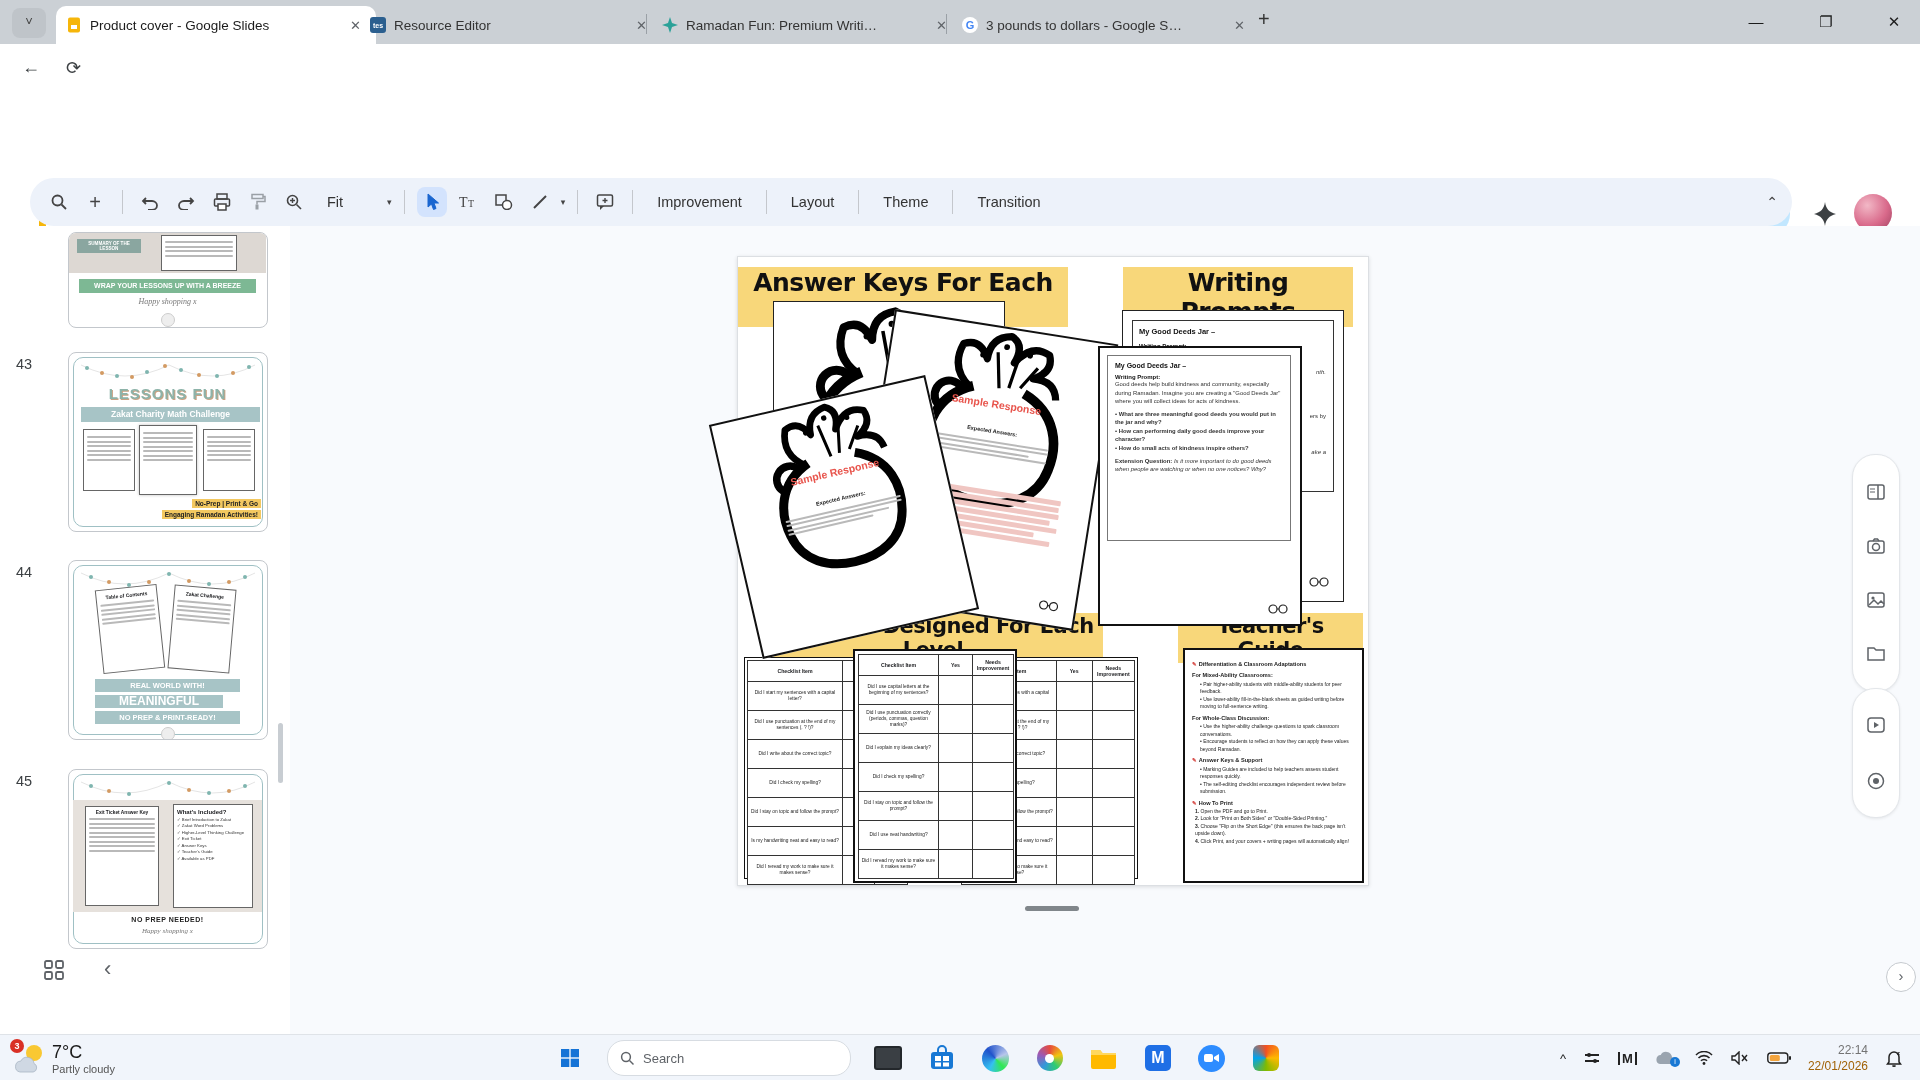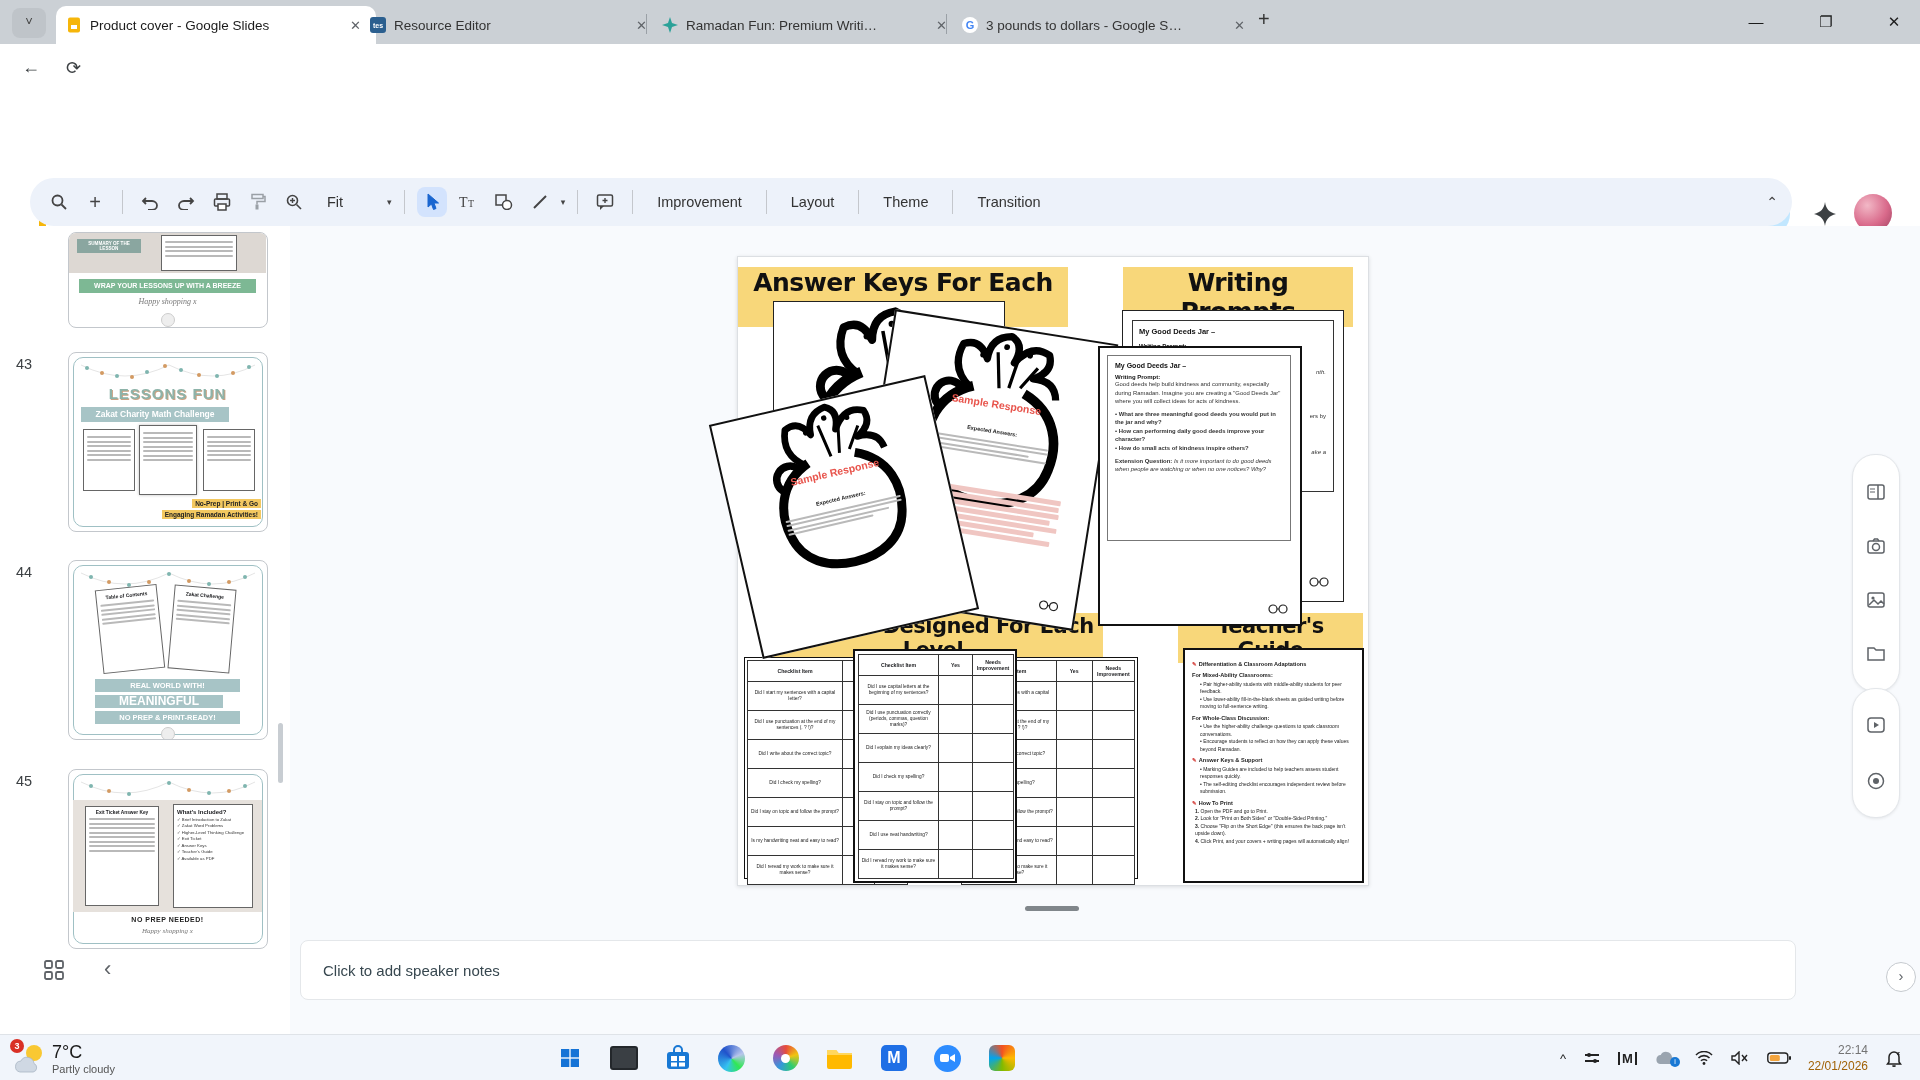--- a/index.html
+++ b/index.html
@@ -339,21 +339,21 @@
           </g>
         <g fill="#d39a62">
             <circle cx="25" cy="12" r="2"></circle>
             <circle cx="55" cy="16" r="2"></circle>
             <circle cx="88" cy="5" r="2"></circle>
             <circle cx="122" cy="14" r="2"></circle>
             <circle cx="156" cy="12" r="2"></circle>
           </g>
       </svg>
       <div class="abs" style="left:0;top:32px;width:197px;text-align:center;font-weight:900;font-size:15px;letter-spacing:1px;color:#8db3a9;text-shadow:1px 1px 0 #c9a283">LESSONS FUN</div>
-      <div class="minibanner abs" style="left:12px;top:54px;width:148px;height:15px;font-size:8.5px;line-height:15px">Zakat Charity Math Challenge</div>
+      <div class="minibanner abs" style="left:12px;top:54px;width:179px;height:15px;font-size:8.5px;line-height:15px">Zakat Charity Math Challenge</div>
       <div class="minipage" style="left:14px;top:76px;width:52px;height:62px">
           <div class="bar" style="margin-top:6px"></div>
           <div class="bar"></div>
           <div class="bar"></div>
           <div class="bar"></div>
           <div class="bar"></div>
           <div class="bar"></div>
         </div>
       <div class="minipage" style="left:134px;top:76px;width:52px;height:62px">
           <div class="bar" style="margin-top:6px"></div>
@@ -815,23 +815,20 @@
     <div class="abs" style="left:1596px;top:736px;width:28px;height:28px;border:1px solid #c6cacf;border-radius:50%;background:#fff;text-align:center;line-height:26px;color:#5f6368;font-size:15px">›</div>
   </div>
 
   <svg class="abs" style="left:42px;top:958px" width="24" height="24" viewBox="0 0 24 24">
       <rect x="3" y="3" width="7" height="7" rx="1.5" fill="none" stroke="#5f6368" stroke-width="1.8"></rect>
       <rect x="14" y="3" width="7" height="7" rx="1.5" fill="none" stroke="#5f6368" stroke-width="1.8"></rect>
       <rect x="3" y="14" width="7" height="7" rx="1.5" fill="none" stroke="#5f6368" stroke-width="1.8"></rect>
       <rect x="14" y="14" width="7" height="7" rx="1.5" fill="none" stroke="#5f6368" stroke-width="1.8"></rect>
     </svg>
   <div class="abs" style="left:104px;top:956px;font-size:22px;color:#5f6368">‹</div>
-  <div class="abs" id="notesbar">
-    <span style="font-size:15px;color:#37474f">Click to add speaker notes</span>
-  </div>
 
   <div class="abs" id="taskbar">
     <div class="row" style="margin-left:14px;gap:8px">
       <div style="position:relative;width:30px;height:30px">
         <div style="position:absolute;right:2px;top:2px;width:16px;height:16px;border-radius:50%;background:#f9c832"></div>
         <svg style="position:absolute;left:0;bottom:0" width="26" height="17" viewBox="0 0 26 17">
             <path d="M6 16 a5.5 5.5 0 0 1 .8-10.9 A7 7 0 0 1 20 7.5 a4.5 4.5 0 0 1-.8 8.5z" fill="#cfd8e3" stroke="#aab6c4" stroke-width="0.8"></path>
           </svg>
         <div style="position:absolute;left:-4px;top:-4px;width:14px;height:14px;border-radius:50%;background:#d93025;color:#fff;font-size:9px;font-weight:bold;text-align:center;line-height:14px">3</div>
       </div>
@@ -842,20 +839,27 @@
     </div>
 
     <div class="row" style="margin-left:428px;gap:0">
       <div class="tbappico">
         <svg width="18" height="18" viewBox="0 0 18 18">
             <rect x="0" y="0" width="8.3" height="8.3" fill="#1573d6"></rect>
             <rect x="9.7" y="0" width="8.3" height="8.3" fill="#1573d6"></rect>
             <rect x="0" y="9.7" width="8.3" height="8.3" fill="#1573d6"></rect>
             <rect x="9.7" y="9.7" width="8.3" height="8.3" fill="#1573d6"></rect>
           </svg>
+      </div>
+      <div class="row" style="width:230px;height:34px;background:#fff;border:1px solid #d7dce2;border-radius:17px;margin:0 10px;padding-left:12px;gap:8px">
+        <svg width="15" height="15" viewBox="0 0 15 15">
+            <circle cx="6" cy="6" r="4.4" fill="none" stroke="#5f6368" stroke-width="1.5"></circle>
+            <path d="M9.5 9.5 L13.5 13.5" stroke="#5f6368" stroke-width="1.5"></path>
+          </svg>
+        <span style="font-size:13px;color:#5f6368">Search</span>
       </div>
       <div class="tbappico">
           <div style="width:24px;height:20px;background:#3a3f44;border-radius:3px;border:2px solid #23272b"></div>
         </div>
       <div class="tbappico">
         <svg width="26" height="26" viewBox="0 0 26 26">
             <rect x="2" y="7" width="22" height="17" rx="3" fill="#1878d4"></rect>
             <path d="M9 7 V5 a4 4 0 0 1 8 0 v2" fill="none" stroke="#1878d4" stroke-width="2"></path>
             <rect x="6" y="11" width="6" height="5" fill="#fff"></rect>
             <rect x="14" y="11" width="6" height="5" fill="#fff"></rect>

